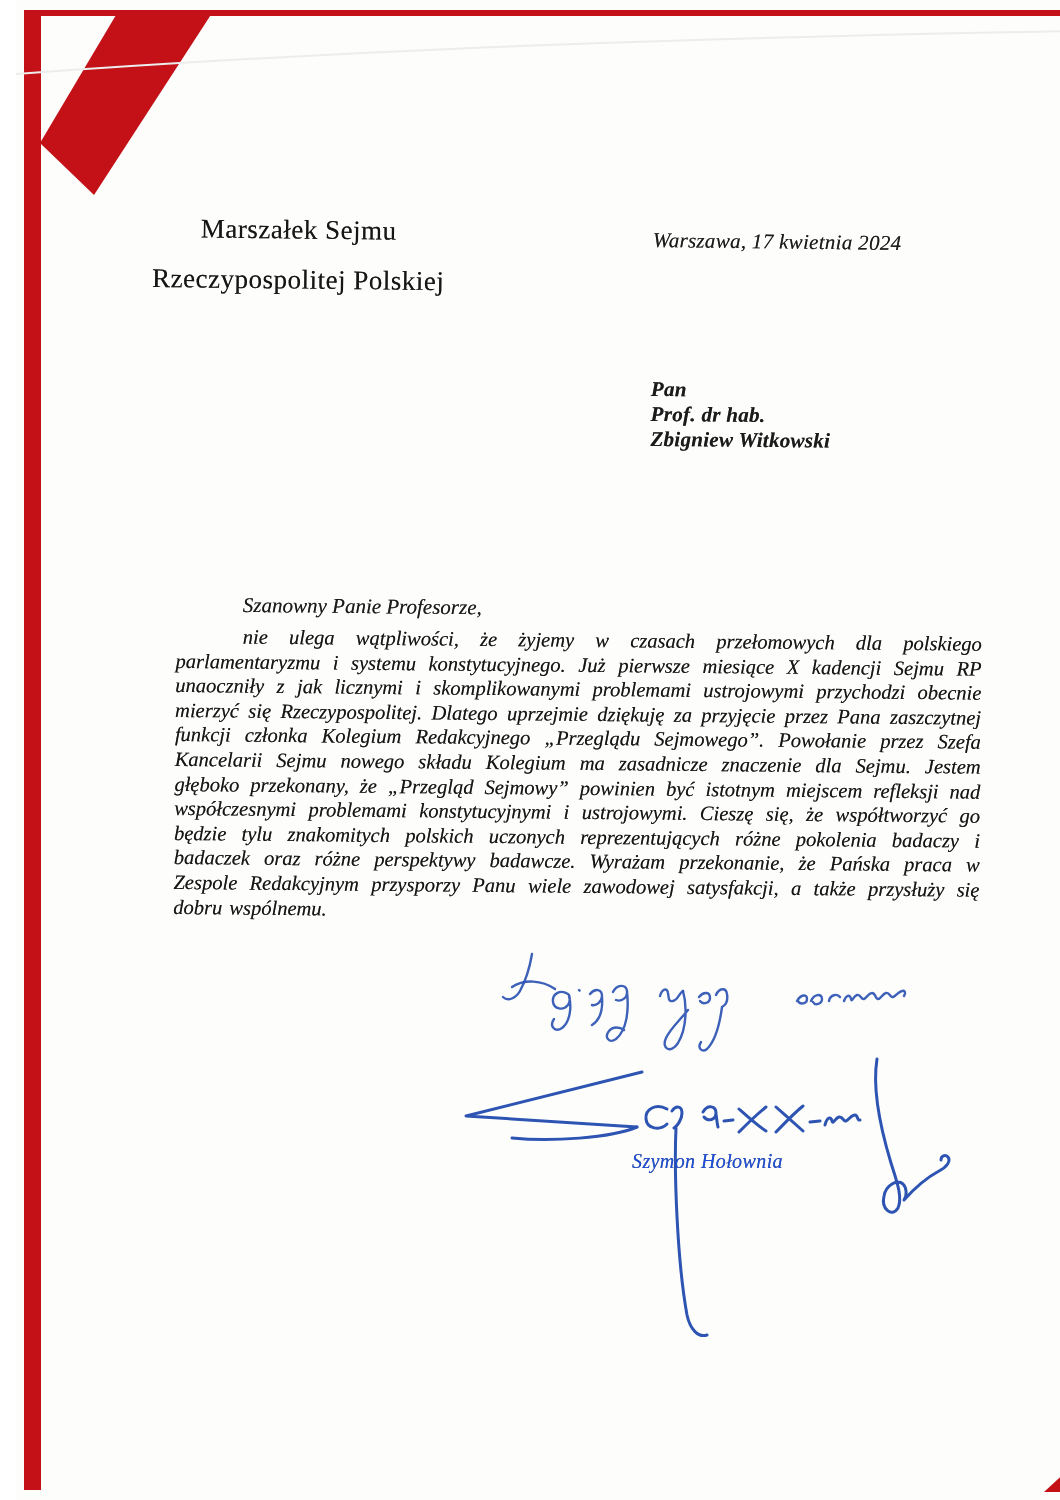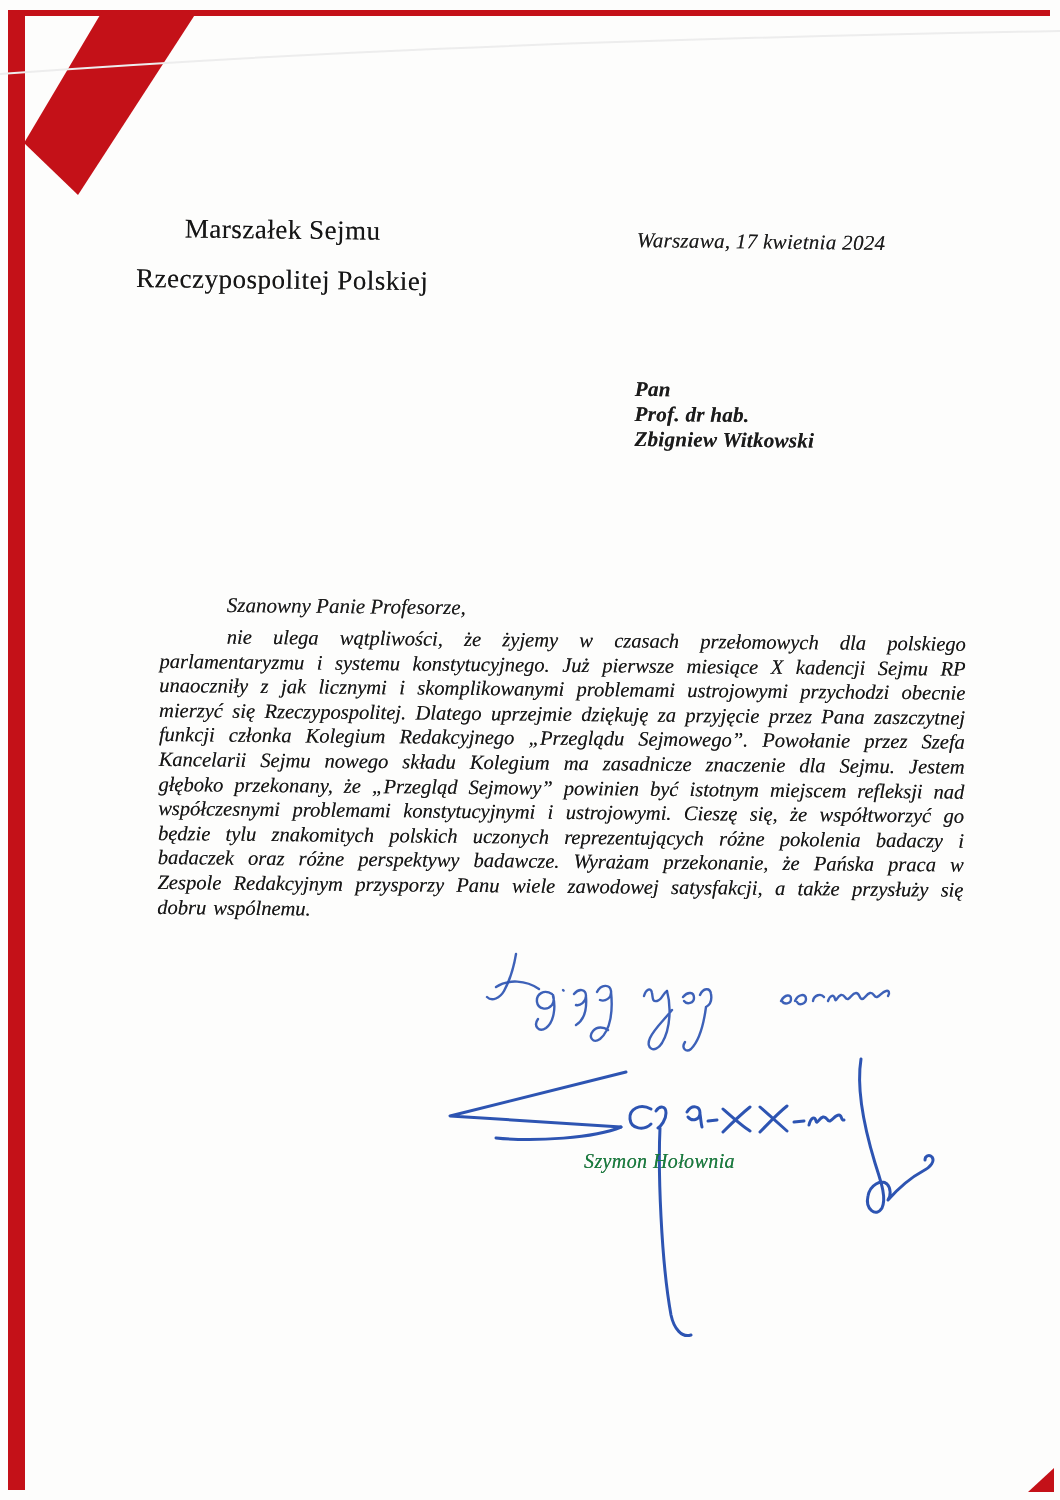--- a/index.html
+++ b/index.html
@@ -6,20 +6,21 @@
   body{
     width:1060px;height:1500px;
     background:#ffffff;
     font-family:"Liberation Serif", serif;
     position:relative;
     overflow:hidden;
   }
   .page{
     position:absolute;inset:0;
     background:#fdfdfc;
+    margin-left:16px;
   }
   
   .frame-top{
     position:absolute;left:8px;top:10px;width:1042px;height:6px;
     background:var(--frame-red,#c41118);
   }
   .frame-left{
     position:absolute;left:8px;top:10px;width:17px;height:1480px;
     background:var(--frame-red,#c41118);
   }
@@ -51,22 +52,22 @@
     transform:rotate(.55deg);transform-origin:left top;
   }
   .body-par{
     left:160px;top:624px;width:806px;
     font-size:20.5px;font-style:italic;line-height:24.6px;
     text-align:justify;text-indent:67px;word-spacing:2px;
     color:#161616;
     transform:rotate(.55deg);transform-origin:left top;
   }
   .signed-name{
-    left:584px;top:1150px;
-    font-size:20px;font-style:italic;letter-spacing:.4px;color:#15803d;
+    left:616px;top:1150px;
+    font-size:20px;font-style:italic;letter-spacing:.4px;color:#1d4ed8;
   }
   
   .sig{position:absolute;left:440px;top:950px;pointer-events:none;}
   .sig path{fill:none;stroke:var(--ink,#2d54b2);stroke-linecap:round;stroke-linejoin:round;}
   .sig .w1{stroke-width:2.4px;opacity:.92;}
   .sig .w2{stroke-width:3px;}
 </style>
 </head>
 <body>
 

